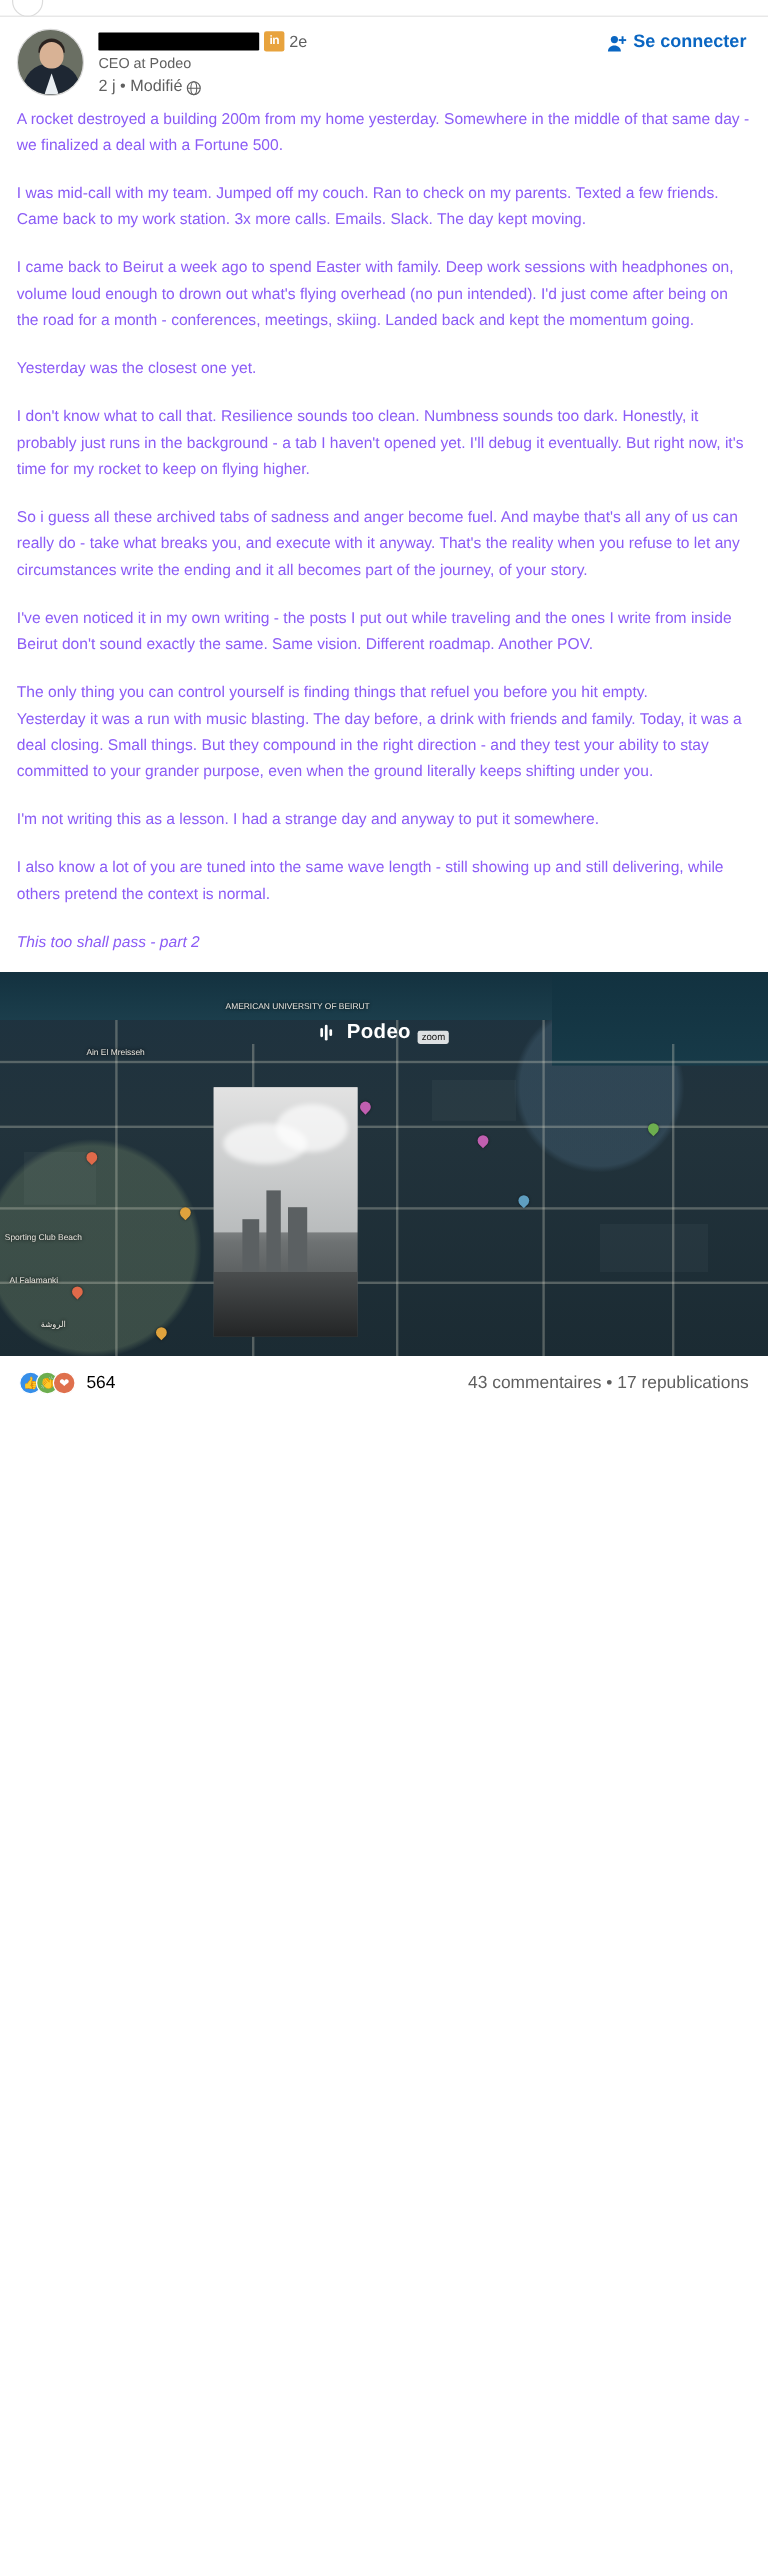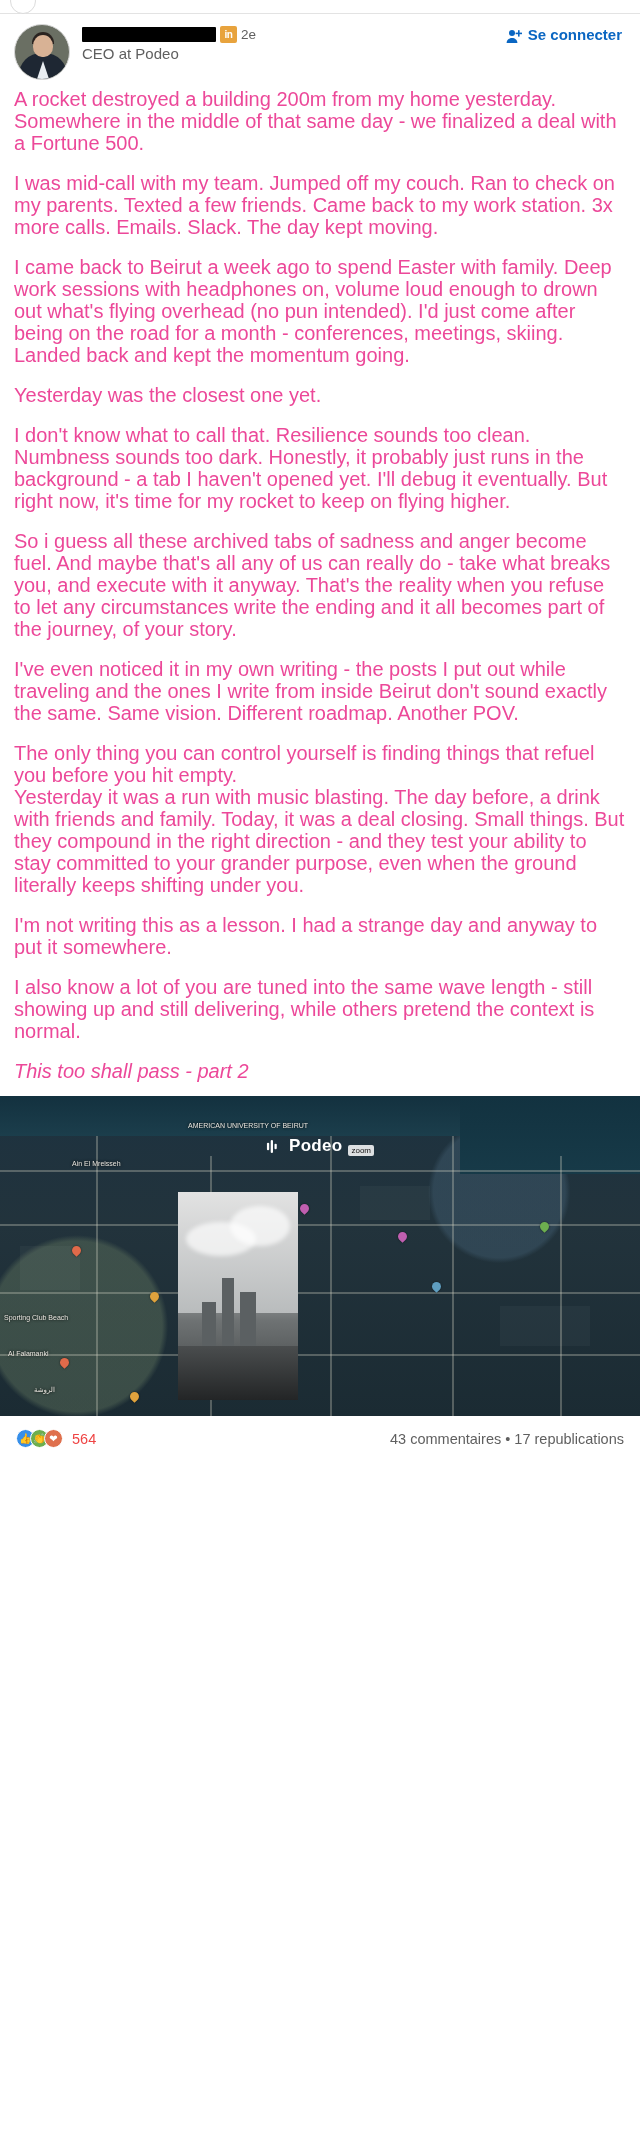--- a/index.html
+++ b/index.html
@@ -102,21 +102,21 @@
     font-size: 10px;
     font-weight: bold;
     border-radius: 2px;
     letter-spacing: -0.5px;
   }
   .degree {
     font-size: 13.5px;
     color: #5f5f5f;
   }
   .subtitle {
-    font-size: 15px;
+    font-size: 12px;
     color: #5f5f5f;
     margin-top: 1px;
     line-height: 17px;
   }
   .meta-row {
     font-size: 13.5px;
     color: #5f5f5f;
     margin-top: 1px;
     line-height: 17px;
     display: flex;
@@ -145,23 +145,23 @@
   }
   .connect-icon {
     width: 16px; height: 16px;
     display: inline-block;
     position: relative;
     top: 1px;
   }
   
   .post-body {
     padding: 6px 14px 0 14px;
-    font-size: 20px;
+    font-size: 13px;
     line-height: 22px;
-    color: #ec4899;
+    color: #8b5cf6;
   }
   .post-body p {
     margin: 0 0 18px 0;
     white-space: pre-line;
   }
   .post-body p:last-child { margin-bottom: 14px; font-style: italic; }
   
   .media {
     position: relative;
     width: 640px;
@@ -296,21 +296,21 @@
     align-items: center;
     justify-content: center;
     font-size: 10px;
     color: #fff;
     margin-left: -5px;
   }
   .react:first-child { margin-left: 0; }
   .react.like { background: #378fe9; }
   .react.clap { background: #6dae4f; }
   .react.heart { background: #df704d; }
-  .react-count { margin-left: 5px; font-size: 14.5px; color: #ef4444; }
+  .react-count { margin-left: 5px; font-size: 14.5px; color: #000000; }
   .counts-right { font-size: 14.5px; color: #5f5f5f; }
   .counts-right span { cursor: pointer; }
 </style>
 </head>
 <body>
 
 <div class="page">
 
   <div class="top-strip">
     <div class="pill"></div>
@@ -325,20 +325,30 @@
       <div class="head"></div>
     </div>
 
     <div class="hdr-text">
       <div class="name-row">
         <span class="name-redacted"></span>
         <span class="li-badge">in</span>
         <span class="degree">2e</span>
       </div>
       <div class="subtitle">CEO at Podeo</div>
+      <div class="meta-row">
+        <span>2 j • Modifié</span>
+        <span class="globe-icon">
+          <svg width="13" height="13" viewBox="0 0 16 16">
+            <circle cx="8" cy="8" r="6.6" fill="none" stroke="#5f5f5f" stroke-width="1.2"></circle>
+            <ellipse cx="8" cy="8" rx="3" ry="6.6" fill="none" stroke="#5f5f5f" stroke-width="1.1"></ellipse>
+            <line x1="1.4" y1="8" x2="14.6" y2="8" stroke="#5f5f5f" stroke-width="1.1"></line>
+          </svg>
+        </span>
+      </div>
     </div>
 
     <button class="connect-btn">
       <span class="connect-icon">
         <svg width="16" height="16" viewBox="0 0 16 16">
           <circle cx="6" cy="5" r="3" fill="#0a66c2"></circle>
           <path d="M0.6 15c0-3 2.4-5 5.4-5s5.4 2 5.4 5z" fill="#0a66c2"></path>
           <rect x="12" y="2.2" width="1.6" height="6.4" fill="#0a66c2"></rect>
           <rect x="9.6" y="4.6" width="6.4" height="1.6" fill="#0a66c2"></rect>
         </svg>

